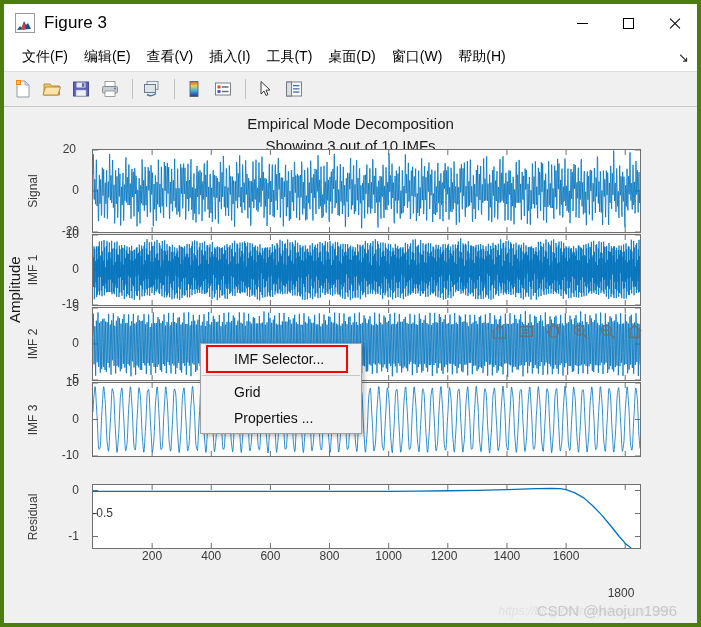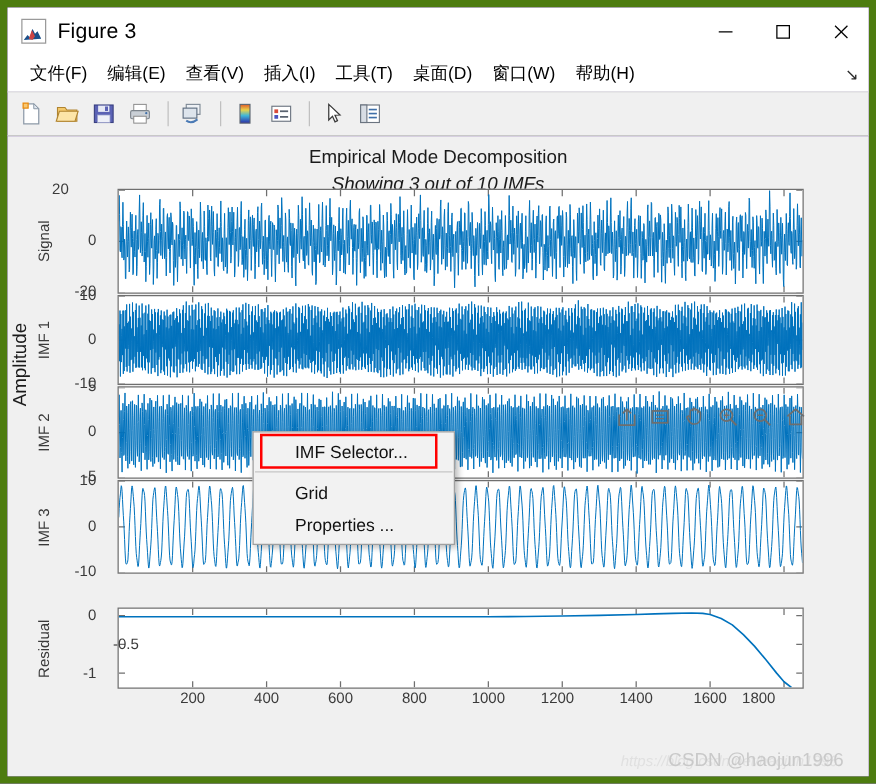--- a/index.html
+++ b/index.html
@@ -13,22 +13,22 @@
     height: 627px;
     overflow: hidden;
     position: relative;
   }
 
   
   #window {
     position: absolute;
     left: 0; top: 0;
     width: 701px; height: 627px;
-    background: #4c1d95;
-    border: 6px solid #4d7c0f;
+    background: #c2410c;
+    border: 4px solid #4d7c0f;
     box-sizing: border-box;
     display: flex;
     flex-direction: column;
     justify-content: space-between;
   }
 
   
   #titlebar {
     height: 38px;
     min-height: 38px;
@@ -155,21 +155,20 @@
     font-size: 15px;
     color: #1a1a1a;
   }
   #fig-subtitle {
     position: absolute;
     left: 0; right: 0;
     top: 30px;
     text-align: center;
     font-size: 15px;
     color: #1a1a1a;
-    font-style: italic;
   }
   #ylabel-amplitude {
     position: absolute;
     left: 2px;
     top: 216px;
     font-size: 15px;
     color: #1a1a1a;
     transform: rotate(-90deg);
     transform-origin: left top;
     white-space: nowrap;
@@ -437,21 +436,21 @@
             <line y1="0" y2="0" x1="0" x2="5" stroke="#6f6f6f" stroke-width="1"></line>
             <line y1="0" y2="0" x1="542" x2="547" stroke="#6f6f6f" stroke-width="1"></line>
             <line y1="41" y2="41" x1="0" x2="5" stroke="#6f6f6f" stroke-width="1"></line>
             <line y1="41" y2="41" x1="542" x2="547" stroke="#6f6f6f" stroke-width="1"></line>
             <line y1="82" y2="82" x1="0" x2="5" stroke="#6f6f6f" stroke-width="1"></line>
             <line y1="82" y2="82" x1="542" x2="547" stroke="#6f6f6f" stroke-width="1"></line>
             <path d="M0.00 24.98 L0.33 4.30 L0.67 19.46 L1.00 48.04 L1.33 49.54 L1.67 29.35 L2.00 30.14 L2.33 49.76 L2.67 54.23 L3.00 29.21 L3.33 9.79 L3.67 27.82 L4.00 56.06 L4.33 54.53 L4.67 39.36 L5.00 45.54 L5.33 70.81 L5.67 71.08 L6.00 40.90 L6.33 24.84 L6.67 38.62 L7.00 53.63 L7.33 43.43 L7.67 29.52 L8.00 41.39 L8.33 65.54 L8.67 63.64 L9.00 34.24 L9.33 17.69 L9.67 32.40 L10.00 45.69 L10.33 30.18 L10.67 19.32 L11.00 39.05 L11.33 67.75 L11.67 66.77 L12.00 41.20 L12.33 32.77 L12.67 49.17 L13.00 53.64 L13.33 31.37 L13.67 20.25 L14.00 39.43 L14.33 68.59 L14.67 61.19 L15.00 35.31 L15.33 31.58 L15.67 47.49 L16.00 45.23 L16.33 18.47 L16.67 3.94 L17.00 24.66 L17.33 50.13 L17.67 43.33 L18.00 25.43 L18.33 33.93 L18.67 52.84 L19.00 49.23 L19.33 20.25 L19.67 10.12 L20.00 35.85 L20.33 57.62 L20.67 49.16 L21.00 34.81 L21.33 49.01 L21.67 73.39 L22.00 61.31 L22.33 33.56 L22.67 20.30 L23.00 41.48 L23.33 53.82 L23.67 38.64 L24.00 26.36 L24.33 44.04 L24.67 67.62 L25.00 58.86 L25.33 27.69 L25.67 18.16 L26.00 39.12 L26.33 46.52 L26.67 30.76 L27.00 23.67 L27.33 47.37 L27.67 75.59 L28.00 63.86 L28.33 40.51 L28.67 36.71 L29.00 55.18 L29.33 54.60 L29.67 31.43 L30.00 22.95 L30.33 48.32 L30.67 70.69 L31.00 57.77 L31.33 34.59 L31.67 36.66 L32.00 50.69 L32.33 40.67 L32.67 11.84 L33.00 7.46 L33.33 33.24 L33.67 52.41 L34.00 40.53 L34.33 27.28 L34.67 37.23 L35.00 55.10 L35.33 45.73 L35.67 14.92 L36.00 14.48 L36.33 39.26 L36.67 54.93 L37.00 42.33 L37.33 33.55 L37.67 53.92 L38.00 68.77 L38.33 53.84 L38.67 21.51 L39.00 18.93 L39.33 39.96 L39.67 47.13 L40.00 28.76 L40.33 21.87 L40.67 49.20 L41.00 66.35 L41.33 47.03 L41.67 18.25 L42.00 22.41 L42.33 40.21 L42.67 44.00 L43.00 25.73 L43.33 27.69 L43.67 56.41 L44.00 76.35 L44.33 62.35 L44.67 39.85 L45.00 43.27 L45.33 61.88 L45.67 53.30 L46.00 28.22 L46.33 28.48 L46.67 56.21 L47.00 73.43 L47.33 55.25 L47.67 35.45 L48.00 39.77 L48.33 53.30 L48.67 39.69 L49.00 9.45 L49.33 14.85 L49.67 40.32 L50.00 55.30 L50.33 40.80 L50.67 30.23 L51.00 44.14 L51.33 60.65 L51.67 43.38 L52.00 16.88 L52.33 17.95 L52.67 47.37 L53.00 55.21 L53.33 39.58 L53.67 36.11 L54.00 55.53 L54.33 66.77 L54.67 45.33 L55.00 17.28 L55.33 18.13 L55.67 39.66 L56.00 40.51 L56.33 20.77 L56.67 23.24 L57.00 48.90 L57.33 62.45 L57.67 36.78 L58.00 15.07 L58.33 23.07 L58.67 44.53 L59.00 39.68 L59.33 22.60 L59.67 29.24 L60.00 62.14 L60.33 76.23 L60.67 52.07 L61.00 34.04 L61.33 45.99 L61.67 59.30 L62.00 44.96 L62.33 25.30 L62.67 32.41 L63.00 63.52 L63.33 70.88 L63.67 47.60 L64.00 32.05 L64.33 46.02 L64.67 54.24 L65.00 31.27 L65.33 9.65 L65.67 21.13 L66.00 50.89 L66.33 57.02 L66.67 39.68 L67.00 33.95 L67.33 55.34 L67.67 63.14 L68.00 40.08 L68.33 16.77 L68.67 29.03 L69.00 55.13 L69.33 56.29 L69.67 38.22 L70.00 41.94 L70.33 62.31 L70.67 67.73 L71.00 37.12 L71.33 12.04 L71.67 22.64 L72.00 40.98 L72.33 36.66 L72.67 15.98 L73.00 25.48 L73.33 53.85 L73.67 56.72 L74.00 29.49 L74.33 12.87 L74.67 27.42 L75.00 43.51 L75.33 33.48 L75.67 17.18 L76.00 33.81 L76.33 63.77 L76.67 68.86 L77.00 44.87 L77.33 32.06 L77.67 45.64 L78.00 53.84 L78.33 37.69 L78.67 18.91 L79.00 33.13 L79.33 60.96 L79.67 61.27 L80.00 40.24 L80.33 30.29 L80.67 45.94 L81.00 50.86 L81.33 26.16 L81.67 8.77 L82.00 29.22 L82.33 57.45 L82.67 56.63 L83.00 38.25 L83.33 41.83 L83.67 62.89 L84.00 64.54 L84.33 34.63 L84.67 18.67 L85.00 40.75 L85.33 61.63 L85.67 56.81 L86.00 38.14 L86.33 47.24 L86.67 66.81 L87.00 63.41 L87.33 29.85 L87.67 14.18 L88.00 26.43 L88.33 43.70 L88.67 31.93 L89.00 17.56 L89.33 33.93 L89.67 58.47 L90.00 53.92 L90.33 25.44 L90.67 13.60 L91.00 33.40 L91.33 43.98 L91.67 31.23 L92.00 17.77 L92.33 40.98 L92.67 69.63 L93.00 64.68 L93.33 38.25 L93.67 31.16 L94.00 47.57 L94.33 49.00 L94.67 25.78 L95.00 13.79 L95.33 34.36 L95.67 61.18 L96.00 56.03 L96.33 31.27 L96.67 29.97 L97.00 47.80 L97.33 46.24 L97.67 18.56 L98.00 9.16 L98.33 35.34 L98.67 59.74 L99.00 55.77 L99.33 37.33 L99.67 47.98 L100.00 69.88 L100.33 63.60 L100.67 31.50 L101.00 23.41 L101.33 47.73 L101.67 63.60 L102.00 52.20 L102.33 38.60 L102.67 52.43 L103.00 72.50 L103.33 59.15 L103.67 24.31 L104.00 15.94 L104.33 35.20 L104.67 47.00 L105.00 29.31 L105.33 21.48 L105.67 40.30 L106.00 64.34 L106.33 52.19 L106.67 25.82 L107.00 20.17 L107.33 38.96 L107.67 45.18 L108.00 27.60 L108.33 22.34 L108.67 48.83 L109.00 71.05 L109.33 59.57 L109.67 33.61 L110.00 31.31 L110.33 49.52 L110.67 44.14 L111.00 18.10 L111.33 13.36 L111.67 39.44 L112.00 61.66 L112.33 46.02 L112.67 24.82 L113.00 30.93 L113.33 46.98 L113.67 38.48 L114.00 13.57 L114.33 10.51 L114.67 40.31 L115.00 59.40 L115.33 47.12 L115.67 36.92 L116.00 49.75 L116.33 67.83 L116.67 55.67 L117.00 24.84 L117.33 23.96 L117.67 53.04 L118.00 63.12 L118.33 48.66 L118.67 37.79 L119.00 56.68 L119.33 71.83 L119.67 50.46 L120.00 22.02 L120.33 20.31 L120.67 41.50 L121.00 47.14 L121.33 27.62 L121.67 24.91 L122.00 53.77 L122.33 69.27 L122.67 50.45 L123.00 26.11 L123.33 27.74 L123.67 46.98 L124.00 47.72 L124.33 28.03 L124.67 29.97 L125.00 58.26 L125.33 73.54 L125.67 55.10 L126.00 31.82 L126.33 37.01 L126.67 51.84 L127.00 40.60 L127.33 11.98 L127.67 15.56 L128.00 44.74 L128.33 59.08 L128.67 39.19 L129.00 22.34 L129.33 33.67 L129.67 46.84 L130.00 28.36 L130.33 6.10 L130.67 15.17 L131.00 45.52 L131.33 57.22 L131.67 42.07 L132.00 36.35 L132.33 51.87 L132.67 65.64 L133.00 45.21 L133.33 18.34 L133.67 23.85 L134.00 52.77 L134.33 57.71 L134.67 41.86 L135.00 37.50 L135.33 60.34 L135.67 65.88 L136.00 42.44 L136.33 15.45 L136.67 22.76 L137.00 42.55 L137.33 44.46 L137.67 26.33 L138.00 32.62 L138.33 61.29 L138.67 70.41 L139.00 47.96 L139.33 26.60 L139.67 36.01 L140.00 54.02 L140.33 48.05 L140.67 30.51 L141.00 37.68 L141.33 68.72 L141.67 76.74 L142.00 53.19 L142.33 31.32 L142.67 40.45 L143.00 50.91 L143.33 34.66 L143.67 12.18 L144.00 20.37 L144.33 52.85 L144.67 58.21 L145.00 36.71 L145.33 23.40 L145.67 39.61 L146.00 47.35 L146.33 24.69 L146.67 5.38 L147.00 19.81 L147.33 52.19 L147.67 56.74 L148.00 39.29 L148.33 37.05 L148.67 58.07 L149.00 63.04 L149.33 36.15 L149.67 14.62 L150.00 27.91 L150.33 52.36 L150.67 49.56 L151.00 32.64 L151.33 34.91 L151.67 59.35 L152.00 60.15 L152.33 28.58 L152.67 10.26 L153.00 25.14 L153.33 44.60 L153.67 37.84 L154.00 24.06 L154.33 36.04 L154.67 65.25 L155.00 68.21 L155.33 41.50 L155.67 28.12 L156.00 41.78 L156.33 57.52 L156.67 44.65 L157.00 30.94 L157.33 47.56 L157.67 75.72 L158.00 73.26 L158.33 44.72 L158.67 31.22 L159.00 45.60 L159.33 51.56 L159.67 29.49 L160.00 11.53 L160.33 31.36 L160.67 58.18 L161.00 57.06 L161.33 32.31 L161.67 29.41 L162.00 46.14 L162.33 49.55 L162.67 22.65 L163.00 9.73 L163.33 29.81 L163.67 60.10 L164.00 56.01 L164.33 37.80 L164.67 39.44 L165.00 61.61 L165.33 58.82 L165.67 28.39 L166.00 12.48 L166.33 32.28 L166.67 52.59 L167.00 44.28 L167.33 28.05 L167.67 37.39 L168.00 56.78 L168.33 52.88 L168.67 21.35 L169.00 6.67 L169.33 24.86 L169.67 40.68 L170.00 32.13 L170.33 21.88 L170.67 40.50 L171.00 67.83 L171.33 62.06 L171.67 34.77 L172.00 27.88 L172.33 47.41 L172.67 56.45 L173.00 40.41 L173.33 28.90 L173.67 50.61 L174.00 76.01 L174.33 67.94 L174.67 39.49 L175.00 32.91 L175.33 48.24 L175.67 48.70 L176.00 25.78 L176.33 13.89 L176.67 40.27 L177.00 64.83 L177.33 54.92 L177.67 30.98 L178.00 35.80 L178.33 51.95 L178.67 47.28 L179.00 22.45 L179.33 14.53 L179.67 42.73 L180.00 66.29 L180.33 56.20 L180.67 40.15 L181.00 50.04 L181.33 67.29 L181.67 54.17 L182.00 22.55 L182.33 14.51 L182.67 37.11 L183.00 50.61 L183.33 37.37 L183.67 24.26 L184.00 38.64 L184.33 59.96 L184.67 45.00 L185.00 15.04 L185.33 8.12 L185.67 28.87 L186.00 39.35 L186.33 27.78 L186.67 23.07 L187.00 45.97 L187.33 67.55 L187.67 54.84 L188.00 29.87 L188.33 27.44 L188.67 47.98 L189.00 48.96 L189.33 31.59 L189.67 27.76 L190.00 54.64 L190.33 76.30 L190.67 58.18 L191.00 31.37 L191.33 31.35 L191.67 47.02 L192.00 42.15 L192.33 17.82 L192.67 14.90 L193.00 43.94 L193.33 66.15 L193.67 50.28 L194.00 30.67 L194.33 41.68 L194.67 57.26 L195.00 47.01 L195.33 21.40 L195.67 23.84 L196.00 54.35 L196.33 70.70 L196.67 54.07 L197.00 40.95 L197.33 56.37 L197.67 69.11 L198.00 50.99 L198.33 20.13 L198.67 20.58 L199.00 44.67 L199.33 52.11 L199.67 33.75 L200.00 26.92 L200.33 46.43 L200.67 60.89 L201.00 40.64 L201.33 12.25 L201.67 12.05 L202.00 35.71 L202.33 42.64 L202.67 25.56 L203.00 26.52 L203.33 52.16 L203.67 67.75 L204.00 50.02 L204.33 23.90 L204.67 28.65 L205.00 47.64 L205.33 44.04 L205.67 25.64 L206.00 26.36 L206.33 56.55 L206.67 70.26 L207.00 46.84 L207.33 24.98 L207.67 31.63 L208.00 47.47 L208.33 33.69 L208.67 11.61 L209.00 18.63 L209.33 48.95 L209.67 64.32 L210.00 43.42 L210.33 32.11 L210.67 45.82 L211.00 58.51 L211.33 41.10 L211.67 20.02 L212.00 28.80 L212.33 62.22 L212.67 70.32 L213.00 52.63 L213.33 45.63 L213.67 61.46 L214.00 69.36 L214.33 46.04 L214.67 17.75 L215.00 24.46 L215.33 48.35 L215.67 53.13 L216.00 34.33 L216.33 32.61 L216.67 53.73 L217.00 59.20 L217.33 35.78 L217.67 10.73 L218.00 19.76 L218.33 43.12 L218.67 41.91 L219.00 27.54 L219.33 33.98 L219.67 63.25 L220.00 70.56 L220.33 43.99 L220.67 24.21 L221.00 33.65 L221.33 47.79 L221.67 37.17 L222.00 18.97 L222.33 29.93 L222.67 58.03 L223.00 63.98 L223.33 38.24 L223.67 19.55 L224.00 32.30 L224.33 41.50 L224.67 25.79 L225.00 5.30 L225.33 20.07 L225.67 52.23 L226.00 59.12 L226.33 37.34 L226.67 29.85 L227.00 48.68 L227.33 56.34 L227.67 36.10 L228.00 16.61 L228.33 34.53 L228.67 63.49 L229.00 68.01 L229.33 47.02 L229.67 44.44 L230.00 66.61 L230.33 65.34 L230.67 35.65 L231.00 15.70 L231.33 31.39 L231.67 54.27 L232.00 49.42 L232.33 31.60 L232.67 37.64 L233.00 61.14 L233.33 62.53 L233.67 29.90 L234.00 12.03 L234.33 31.20 L234.67 50.45 L235.00 40.65 L235.33 29.88 L235.67 43.09 L236.00 69.62 L236.33 71.85 L236.67 39.33 L237.00 26.72 L237.33 42.39 L237.67 51.67 L238.00 34.30 L238.33 21.69 L238.67 36.44 L239.00 63.66 L239.33 59.09 L239.67 30.58 L240.00 18.99 L240.33 33.26 L240.67 38.87 L241.00 16.60 L241.33 3.93 L241.67 24.41 L242.00 57.79 L242.33 53.52 L242.67 31.33 L243.00 30.28 L243.33 50.77 L243.67 53.12 L244.00 26.38 L244.33 16.31 L244.67 38.77 L245.00 65.00 L245.33 59.51 L245.67 39.52 L246.00 44.44 L246.33 66.09 L246.67 58.95 L247.00 27.00 L247.33 14.12 L247.67 33.79 L248.00 51.44 L248.33 42.06 L248.67 31.05 L249.00 41.08 L249.33 64.05 L249.67 57.69 L250.00 25.93 L250.33 16.91 L250.67 39.26 L251.00 55.57 L251.33 42.96 L251.67 35.32 L252.00 54.12 L252.33 76.65 L252.67 68.23 L253.00 37.80 L253.33 28.36 L253.67 48.69 L254.00 51.62 L254.33 30.89 L254.67 22.77 L255.00 46.36 L255.33 66.87 L255.67 53.52 L256.00 26.46 L256.33 23.36 L256.67 39.31 L257.00 37.06 L257.33 13.44 L257.67 7.97 L258.00 35.92 L258.33 59.47 L258.67 50.31 L259.00 29.43 L259.33 35.57 L259.67 55.23 L260.00 47.54 L260.33 21.23 L260.67 15.41 L261.00 44.66 L261.33 64.08 L261.67 51.20 L262.00 34.45 L262.33 45.92 L262.67 61.30 L263.00 47.02 L263.33 17.40 L263.67 10.14 L264.00 35.33 L264.33 50.29 L264.67 36.61 L265.00 28.01 L265.33 45.14 L265.67 65.16 L266.00 50.61 L266.33 22.12 L266.67 18.36 L267.00 45.64 L267.33 53.33 L267.67 39.62 L268.00 35.31 L268.33 62.23 L268.67 78.26 L269.00 63.43 L269.33 35.66 L269.67 33.09 L270.00 49.98 L270.33 50.08 L270.67 30.09 L271.00 25.32 L271.33 51.83 L271.67 68.22 L272.00 50.70 L272.33 24.75 L272.67 29.89 L273.00 43.84 L273.33 36.79 L273.67 14.88 L274.00 14.57 L274.33 46.86 L274.67 63.66 L275.00 48.41 L275.33 33.15 L275.67 41.22 L276.00 57.28 L276.33 45.07 L276.67 18.27 L277.00 18.50 L277.33 48.03 L277.67 63.46 L278.00 45.48 L278.33 32.31 L278.67 46.68 L279.00 58.61 L279.33 38.01 L279.67 9.17 L280.00 11.54 L280.33 37.17 L280.67 44.56 L281.00 29.16 L281.33 25.87 L281.67 48.32 L282.00 62.95 L282.33 43.13 L282.67 17.93 L283.00 24.77 L283.33 46.75 L283.67 52.53 L284.00 36.49 L284.33 40.27 L284.67 68.43 L285.00 77.48 L285.33 56.03 L285.67 30.67 L286.00 36.99 L286.33 52.25 L286.67 44.59 L287.00 25.97 L287.33 29.13 L287.67 58.96 L288.00 68.67 L288.33 45.90 L288.67 26.62 L289.00 34.39 L289.33 46.79 L289.67 34.13 L290.00 14.91 L290.33 24.28 L290.67 57.53 L291.00 68.03 L291.33 47.52 L291.67 35.85 L292.00 50.58 L292.33 59.70 L292.67 40.97 L293.00 17.28 L293.33 28.18 L293.67 56.44 L294.00 60.18 L294.33 39.93 L294.67 32.24 L295.00 49.19 L295.33 55.23 L295.67 27.39 L296.00 3.66 L296.33 14.43 L296.67 41.85 L297.00 40.13 L297.33 25.39 L297.67 28.39 L298.00 51.31 L298.33 58.95 L298.67 32.05 L299.00 13.70 L299.33 28.02 L299.67 47.99 L300.00 46.98 L300.33 32.51 L300.67 38.72 L301.00 68.08 L301.33 73.36 L301.67 45.57 L302.00 26.17 L302.33 37.35 L302.67 50.63 L303.00 38.25 L303.33 20.56 L303.67 32.93 L304.00 62.17 L304.33 63.45 L304.67 39.30 L305.00 23.57 L305.33 39.06 L305.67 50.40 L306.00 32.58 L306.33 16.51 L306.67 33.74 L307.00 65.76 L307.33 68.59 L307.67 45.85 L308.00 40.63 L308.33 57.68 L308.67 63.66 L309.00 37.68 L309.33 20.43 L309.67 35.81 L310.00 62.91 L310.33 59.45 L310.67 38.68 L311.00 35.92 L311.33 55.97 L311.67 53.65 L312.00 24.73 L312.33 4.36 L312.67 20.20 L313.00 43.27 L313.33 38.97 L313.67 24.19 L314.00 34.17 L314.33 57.27 L314.67 57.95 L315.00 28.84 L315.33 12.83 L315.67 33.84 L316.00 51.49 L316.33 41.01 L316.67 30.43 L317.00 43.70 L317.33 69.05 L317.67 64.92 L318.00 35.76 L318.33 20.64 L318.67 35.61 L319.00 45.95 L319.33 27.02 L319.67 16.76 L320.00 35.96 L320.33 63.44 L320.67 56.83 L321.00 31.09 L321.33 26.46 L321.67 40.30 L322.00 46.79 L322.33 27.22 L322.67 18.61 L323.00 41.73 L323.33 71.09 L323.67 66.64 L324.00 46.37 L324.33 43.46 L324.67 62.96 L325.00 58.85 L325.33 33.47 L325.67 20.58 L326.00 44.07 L326.33 65.95 L326.67 55.84 L327.00 37.47 L327.33 40.58 L327.67 58.40 L328.00 48.58 L328.33 20.12 L328.67 8.33 L329.00 30.62 L329.33 50.10 L329.67 38.23 L330.00 26.21 L330.33 44.21 L330.67 64.13 L331.00 55.72 L331.33 25.53 L331.67 16.18 L332.00 39.86 L332.33 50.02 L332.67 38.82 L333.00 27.30 L333.33 48.95 L333.67 70.50 L334.00 58.87 L334.33 25.76 L334.67 20.80 L335.00 36.63 L335.33 41.67 L335.67 18.85 L336.00 12.50 L336.33 36.97 L336.67 59.08 L337.00 50.35 L337.33 24.52 L337.67 26.41 L338.00 45.29 L338.33 42.31 L338.67 19.92 L339.00 19.58 L339.33 49.81 L339.67 72.01 L340.00 60.41 L340.33 43.41 L340.67 46.18 L341.00 63.99 L341.33 54.33 L341.67 26.43 L342.00 20.68 L342.33 49.86 L342.67 64.90 L343.00 52.46 L343.33 36.43 L343.67 45.18 L344.00 62.37 L344.33 44.37 L344.67 14.49 L345.00 12.87 L345.33 39.73 L345.67 53.08 L346.00 41.24 L346.33 30.86 L346.67 52.06 L347.00 69.17 L347.33 53.11 L347.67 26.41 L348.00 23.25 L348.33 46.85 L348.67 54.87 L349.00 35.20 L349.33 32.58 L349.67 56.08 L350.00 71.13 L350.33 49.89 L350.67 21.93 L351.00 20.68 L351.33 38.78 L351.67 34.52 L352.00 13.72 L352.33 13.12 L352.67 42.37 L353.00 62.01 L353.33 42.44 L353.67 20.34 L354.00 28.14 L354.33 44.32 L354.67 36.99 L355.00 16.46 L355.33 21.50 L355.67 53.14 L356.00 69.64 L356.33 53.16 L356.67 37.31 L357.00 48.45 L357.33 61.44 L357.67 44.74 L358.00 17.77 L358.33 21.98 L358.67 53.11 L359.00 62.01 L359.33 43.57 L359.67 32.26 L360.00 50.33 L360.33 59.10 L360.67 37.67 L361.00 11.57 L361.33 19.89 L361.67 46.64 L362.00 53.08 L362.33 37.81 L362.67 36.55 L363.00 61.42 L363.33 74.90 L363.67 50.49 L364.00 23.69 L364.33 32.78 L364.67 54.22 L365.00 54.32 L365.33 37.38 L365.67 37.40 L366.00 64.32 L366.33 72.44 L366.67 44.26 L367.00 18.47 L367.33 25.00 L367.67 42.51 L368.00 33.08 L368.33 14.24 L368.67 19.96 L369.00 50.93 L369.33 59.34 L369.67 38.67 L370.00 18.34 L370.33 31.06 L370.67 46.02 L371.00 31.73 L371.33 12.55 L371.67 25.81 L372.00 58.86 L372.33 66.77 L372.67 45.00 L373.00 36.14 L373.33 50.85 L373.67 57.52 L374.00 34.24 L374.33 11.17 L374.67 23.68 L375.00 50.04 L375.33 56.55 L375.67 35.61 L376.00 31.25 L376.33 49.50 L376.67 55.55 L377.00 27.48 L377.33 9.63 L377.67 23.40 L378.00 50.87 L378.33 52.56 L378.67 36.31 L379.00 42.80 L379.33 68.97 L379.67 71.90 L380.00 46.77 L380.33 25.34 L380.67 40.30 L381.00 58.89 L381.33 51.61 L381.67 34.21 L382.00 42.51 L382.33 68.84 L382.67 68.05 L383.00 38.85 L383.33 20.09 L383.67 30.73 L384.00 46.55 L384.33 29.18 L384.67 15.11 L385.00 31.03 L385.33 58.64 L385.67 60.27 L386.00 34.60 L386.33 24.01 L386.67 39.98 L387.00 50.04 L387.33 31.52 L387.67 16.15 L388.00 35.16 L388.33 63.28 L388.67 64.58 L389.00 41.25 L389.33 34.30 L389.67 52.77 L390.00 51.78 L390.33 26.42 L390.67 8.41 L391.00 25.91 L391.33 50.98 L391.67 48.90 L392.00 28.67 L392.33 32.36 L392.67 50.40 L393.00 49.33 L393.33 20.84 L393.67 6.27 L394.00 25.91 L394.33 50.91 L394.67 45.19 L395.00 33.63 L395.33 45.98 L395.67 70.42 L396.00 68.04 L396.33 38.72 L396.67 24.66 L397.00 43.67 L397.33 57.33 L397.67 44.85 L398.00 32.62 L398.33 47.79 L398.67 72.12 L399.00 66.46 L399.33 33.39 L399.67 20.08 L400.00 37.98 L400.33 45.70 L400.67 28.05 L401.00 16.50 L401.33 39.46 L401.67 67.27 L402.00 61.01 L402.33 35.30 L402.67 30.46 L403.00 49.45 L403.33 50.99 L403.67 29.93 L404.00 21.26 L404.33 45.25 L404.67 69.19 L405.00 62.65 L405.33 37.00 L405.67 38.91 L406.00 52.77 L406.33 45.70 L406.67 19.07 L407.00 9.15 L407.33 30.04 L407.67 52.23 L408.00 42.93 L408.33 22.75 L408.67 32.37 L409.00 50.58 L409.33 43.76 L409.67 14.58 L410.00 6.24 L410.33 32.72 L410.67 52.64 L411.00 43.33 L411.33 33.55 L411.67 50.03 L412.00 70.47 L412.33 57.63 L412.67 28.45 L413.00 22.93 L413.33 42.93 L413.67 54.03 L414.00 39.42 L414.33 31.47 L414.67 50.51 L415.00 69.97 L415.33 55.42 L415.67 25.27 L416.00 20.36 L416.33 40.44 L416.67 44.64 L417.00 23.59 L417.33 20.75 L417.67 50.62 L418.00 70.71 L418.33 58.60 L418.67 33.13 L419.00 38.01 L419.33 56.15 L419.67 53.35 L420.00 26.86 L420.33 28.40 L420.67 56.10 L421.00 74.36 L421.33 57.55 L421.67 39.49 L422.00 43.55 L422.33 57.72 L422.67 45.04 L423.00 15.36 L423.33 11.88 L423.67 36.94 L424.00 52.79 L424.33 38.07 L424.67 24.72 L425.00 38.75 L425.33 52.80 L425.67 37.96 L426.00 9.92 L426.33 10.81 L426.67 37.90 L427.00 52.75 L427.33 38.15 L427.67 33.87 L428.00 54.63 L428.33 69.85 L428.67 49.67 L429.00 22.53 L429.33 21.99 L429.67 44.01 L430.00 49.65 L430.33 29.17 L430.67 25.92 L431.00 51.93 L431.33 66.02 L431.67 43.96 L432.00 18.64 L432.33 20.16 L432.67 39.55 L433.00 37.70 L433.33 19.94 L433.67 24.21 L434.00 54.71 L434.33 73.76 L434.67 53.78 L435.00 33.85 L435.33 42.61 L435.67 60.80 L436.00 49.12 L436.33 26.96 L436.67 35.11 L437.00 62.87 L437.33 74.70 L437.67 55.39 L438.00 40.13 L438.33 48.38 L438.67 58.63 L439.00 39.73 L439.33 13.51 L439.67 18.24 L440.00 46.87 L440.33 54.04 L440.67 36.50 L441.00 26.62 L441.33 46.73 L441.67 58.27 L442.00 34.45 L442.33 11.35 L442.67 19.11 L443.00 46.90 L443.33 54.65 L443.67 36.65 L444.00 37.95 L444.33 59.63 L444.67 68.23 L445.00 42.85 L445.33 17.83 L445.67 24.80 L446.00 45.01 L446.33 40.97 L446.67 21.93 L447.00 26.12 L447.33 53.00 L447.67 61.09 L448.00 35.61 L448.33 12.25 L448.67 22.76 L449.00 41.96 L449.33 30.34 L449.67 13.53 L450.00 29.73 L450.33 58.71 L450.67 70.30 L451.00 45.01 L451.33 30.36 L451.67 47.53 L452.00 57.00 L452.33 41.93 L452.67 23.69 L453.00 36.98 L453.33 67.69 L453.67 72.58 L454.00 46.69 L454.33 39.21 L454.67 53.62 L455.00 56.86 L455.33 31.76 L455.67 11.27 L456.00 25.92 L456.33 53.31 L456.67 55.15 L457.00 37.75 L457.33 33.48 L457.67 57.03 L458.00 57.97 L458.33 32.31 L458.67 14.46 L459.00 30.25 L459.33 58.03 L459.67 54.19 L460.00 38.35 L460.33 44.02 L460.67 68.05 L461.00 68.87 L461.33 37.47 L461.67 15.66 L462.00 30.45 L462.33 47.13 L462.67 36.29 L463.00 20.53 L463.33 32.17 L463.67 59.30 L464.00 55.22 L464.33 24.54 L464.67 8.95 L465.00 27.56 L465.33 39.22 L465.67 24.99 L466.00 13.49 L466.33 33.68 L466.67 64.21 L467.00 65.30 L467.33 41.24 L467.67 29.89 L468.00 48.10 L468.33 54.57 L468.67 33.91 L469.00 18.63 L469.33 40.37 L469.67 67.54 L470.00 64.04 L470.33 41.27 L470.67 36.61 L471.00 51.39 L471.33 50.81 L471.67 23.16 L472.00 8.54 L472.33 32.40 L472.67 56.00 L473.00 52.79 L473.33 35.86 L473.67 40.19 L474.00 60.83 L474.33 58.36 L474.67 28.68 L475.00 18.60 L475.33 42.39 L475.67 62.48 L476.00 55.78 L476.33 40.81 L476.67 51.44 L477.00 73.17 L477.33 63.40 L477.67 30.79 L478.00 18.95 L478.33 35.95 L478.67 48.57 L479.00 32.94 L479.33 22.13 L479.67 37.07 L480.00 61.10 L480.33 51.77 L480.67 21.02 L481.00 14.08 L481.33 32.50 L481.67 38.78 L482.00 23.10 L482.33 15.08 L482.67 40.96 L483.00 67.38 L483.33 60.65 L483.67 34.85 L484.00 32.30 L484.33 48.31 L484.67 47.19 L485.00 25.06 L485.33 17.64 L485.67 42.92 L486.00 67.99 L486.33 55.12 L486.67 31.22 L487.00 31.90 L487.33 49.50 L487.67 42.69 L488.00 13.15 L488.33 9.23 L488.67 37.68 L489.00 56.36 L489.33 46.37 L489.67 32.39 L490.00 46.46 L490.33 64.30 L490.67 51.95 L491.00 25.68 L491.33 21.01 L491.67 50.73 L492.00 62.82 L492.33 51.12 L492.67 41.69 L493.00 58.38 L493.33 75.21 L493.67 59.04 L494.00 26.61 L494.33 21.58 L494.67 43.54 L495.00 49.81 L495.33 31.82 L495.67 26.04 L496.00 46.90 L496.33 64.53 L496.67 47.86 L497.00 21.18 L497.33 19.79 L497.67 38.71 L498.00 41.12 L498.33 23.89 L498.67 20.62 L499.00 49.73 L499.33 70.40 L499.67 54.50 L500.00 33.22 L500.33 34.36 L500.67 51.51 L501.00 45.36 L501.33 17.99 L501.67 20.27 L502.00 49.58 L502.33 62.94 L502.67 46.56 L503.00 27.56 L503.33 33.50 L503.67 46.48 L504.00 32.54 L504.33 6.52 L504.67 8.59 L505.00 41.42 L505.33 53.46 L505.67 41.38 L506.00 31.63 L506.33 48.75 L506.67 62.00 L507.00 48.59 L507.33 21.42 L507.67 25.71 L508.00 53.18 L508.33 62.60 L508.67 46.01 L509.00 40.48 L509.33 63.35 L509.67 75.02 L510.00 51.11 L510.33 20.47 L510.67 26.44 L511.00 45.71 L511.33 46.60 L511.67 29.27 L512.00 30.17 L512.33 56.98 L512.67 67.24 L513.00 46.35 L513.33 20.57 L513.67 26.68 L514.00 45.02 L514.33 41.39 L514.67 22.53 L515.00 30.72 L515.33 62.24 L515.67 74.85 L516.00 53.33 L516.33 33.08 L516.67 39.52 L517.00 52.89 L517.33 38.92 L517.67 15.92 L518.00 21.81 L518.33 52.15 L518.67 58.92 L519.00 40.02 L519.33 23.32 L519.67 38.09 L520.00 45.03 L520.33 24.91 L520.67 0.54 L521.00 12.94 L521.33 44.27 L521.67 51.04 L522.00 34.54 L522.33 32.97 L522.67 53.39 L523.00 61.78 L523.33 38.59 L523.67 18.44 L524.00 28.42 L524.33 56.31 L524.67 55.97 L525.00 42.24 L525.33 41.35 L525.67 62.77 L526.00 67.93 L526.33 41.71 L526.67 15.58 L527.00 28.01 L527.33 45.28 L527.67 41.06 L528.00 26.33 L528.33 34.20 L528.67 61.58 L529.00 66.72 L529.33 39.25 L529.67 21.89 L530.00 36.18 L530.33 51.36 L530.67 41.73 L531.00 26.60 L531.33 42.46 L531.67 71.43 L532.00 77.27 L532.33 50.17 L532.67 35.25 L533.00 48.57 L533.33 56.44 L533.67 37.70 L534.00 18.78 L534.33 31.36 L534.67 59.64 L535.00 60.52 L535.33 34.78 L535.67 26.21 L536.00 42.15 L536.33 44.37 L536.67 21.13 L537.00 2.30 L537.33 22.62 L537.67 48.39 L538.00 50.69 L538.33 33.11 L538.67 34.88 L539.00 56.99 L539.33 59.51 L539.67 31.60 L540.00 14.87 L540.33 30.31 L540.67 54.92 L541.00 49.90 L541.33 31.88 L541.67 40.86 L542.00 63.38 L542.33 59.94 L542.67 28.51 L543.00 11.05 L543.33 27.05 L543.67 44.66 L544.00 33.76 L544.33 20.17 L544.67 35.93 L545.00 61.67 L545.33 62.38 L545.67 31.93 L546.00 22.23 L546.33 41.55 L546.67 53.00 L547.00 39.99 " fill="none" stroke="#0072BD" stroke-width="0.8" stroke-linejoin="round"></path>
           </svg>
         </div>
         <div class="ax-ylabel" style="left: 36px; top: 84px; transform: rotate(-90deg) translate(-50%, -100%);">Signal</div>
-        <div class="ytick" style="right: 640px; top: 35px; width: 40px;">20</div>
+        <div class="ytick" style="right: 621px; top: 35px; width: 40px;">20</div>
         <div class="ytick" style="right: 618px; top: 76px; width: 40px;">0</div>
         <div class="ytick" style="right: 618px; top: 117px; width: 40px;">-20</div>
         <div class="axes" style="left: 88px; top: 127px; width: 549px; height: 72px;">
           <svg width="547" height="70" viewBox="0 0 547 70">
             <line x1="59.13513513513514" x2="59.13513513513514" y1="0" y2="5" stroke="#6f6f6f" stroke-width="1"></line>
             <line x1="59.13513513513514" x2="59.13513513513514" y1="65" y2="70" stroke="#6f6f6f" stroke-width="1"></line>
             <line x1="118.27027027027027" x2="118.27027027027027" y1="0" y2="5" stroke="#6f6f6f" stroke-width="1"></line>
             <line x1="118.27027027027027" x2="118.27027027027027" y1="65" y2="70" stroke="#6f6f6f" stroke-width="1"></line>
             <line x1="177.40540540540542" x2="177.40540540540542" y1="0" y2="5" stroke="#6f6f6f" stroke-width="1"></line>
             <line x1="177.40540540540542" x2="177.40540540540542" y1="65" y2="70" stroke="#6f6f6f" stroke-width="1"></line>
@@ -582,21 +581,21 @@
       </div>
     <div id="xticks-host">
         <div class="xtick" style="left: 123.135px; width: 50px;">200</div>
         <div class="xtick" style="left: 182.27px; width: 50px;">400</div>
         <div class="xtick" style="left: 241.405px; width: 50px;">600</div>
         <div class="xtick" style="left: 300.541px; width: 50px;">800</div>
         <div class="xtick" style="left: 359.676px; width: 50px;">1000</div>
         <div class="xtick" style="left: 415px; width: 50px;">1200</div>
         <div class="xtick" style="left: 477.946px; width: 50px;">1400</div>
         <div class="xtick" style="left: 537.081px; width: 50px;">1600</div>
-        <div class="xtick" style="left: 576px; width: 50px;">1800</div>
+        <div class="xtick" style="left: 592px; width: 50px; margin-top: 37px;">1800</div>
       </div>
 
     <div id="axes-toolbar">
       <div class="axtb-btn">
         <svg width="19" height="19" viewBox="0 0 20 20">
           <path d="M3.5 8 v9 h13 v-9" fill="none" stroke="#6e6e6e" stroke-width="1.5"></path>
           <path d="M10 13 V4" fill="none" stroke="#6e6e6e" stroke-width="1.5"></path>
           <path d="M6.5 7 L10 3.5 L13.5 7" fill="none" stroke="#6e6e6e" stroke-width="1.5"></path>
         </svg>
       </div>

